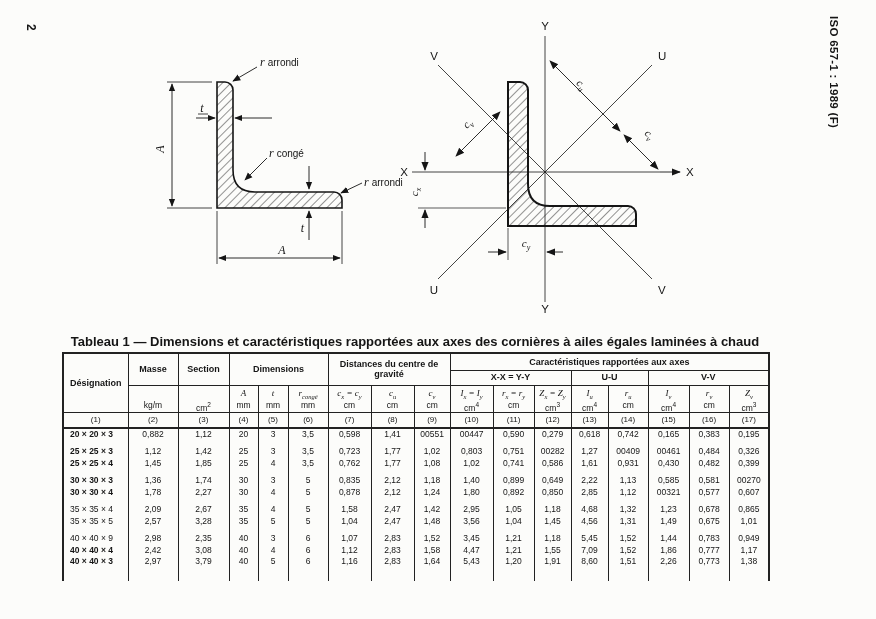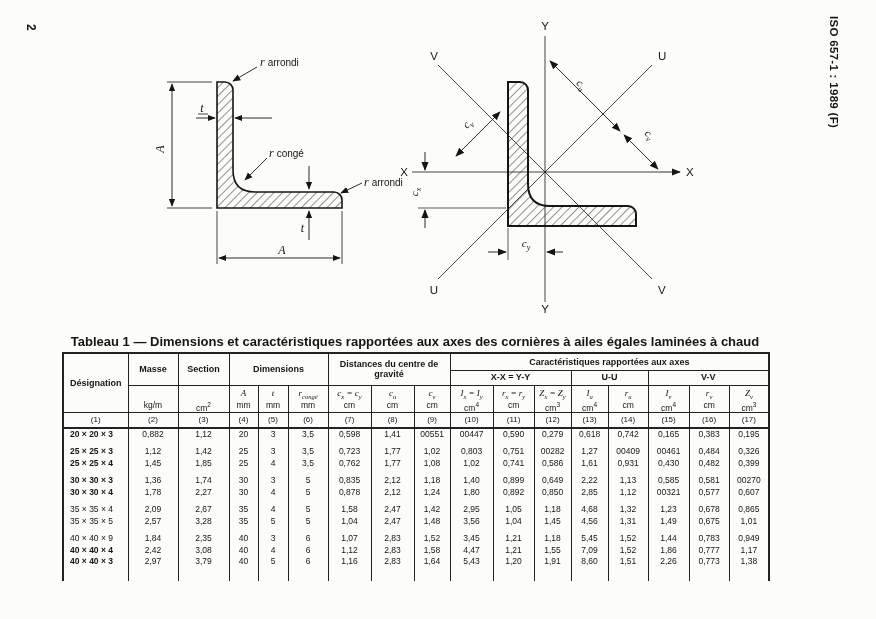--- a/index.html
+++ b/index.html
@@ -414,21 +414,21 @@
           <td>1,04</td>
           <td>1,45</td>
           <td>4,56</td>
           <td>1,31</td>
           <td>1,49</td>
           <td>0,675</td>
           <td>1,01</td>
         </tr>
         <tr class="group-start">
           <td class="des">40 × 40 × 9</td>
-          <td>1,84</td>
+          <td>2,98</td>
           <td>2,35</td>
           <td>40</td>
           <td>3</td>
           <td>6</td>
           <td>1,07</td>
           <td>2,83</td>
           <td>1,52</td>
           <td>3,45</td>
           <td>1,21</td>
           <td>1,18</td>

